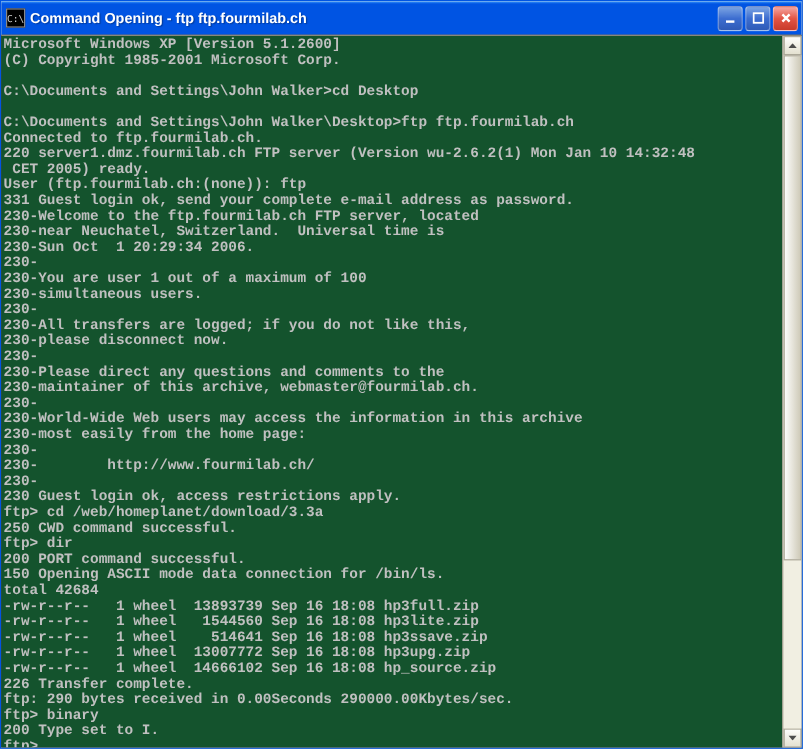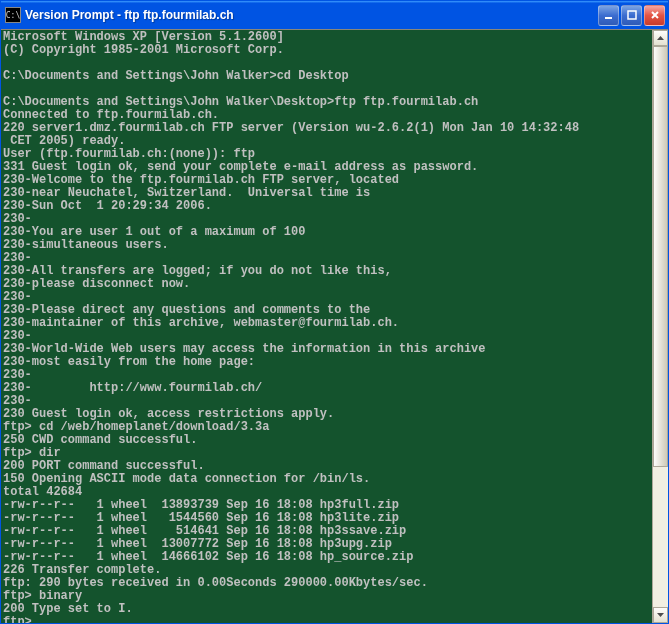--- a/index.html
+++ b/index.html
@@ -111,21 +111,21 @@
     background: linear-gradient(to right, #fdfdfb, #cecab8);
     border: 1px solid #aca899;
     cursor: pointer;
   }
 </style>
 </head>
 <body>
 
 <div class="titlebar">
   <div class="icon">C:\</div>
-  <div class="title">Version Prompt - ftp ftp.fourmilab.ch</div>
+  <div class="title">Command Opening - ftp ftp.fourmilab.ch</div>
   <div class="win-buttons">
     <div class="win-btn">
       <svg width="10" height="10" viewBox="0 0 10 10">
           <rect x="1" y="7" width="7" height="2" fill="white"></rect>
         </svg>
     </div>
     <div class="win-btn">
       <svg width="10" height="10" viewBox="0 0 10 10">
           <rect x="1" y="1" width="8" height="8" fill="none" stroke="white" stroke-width="1.5"></rect>
         </svg>

